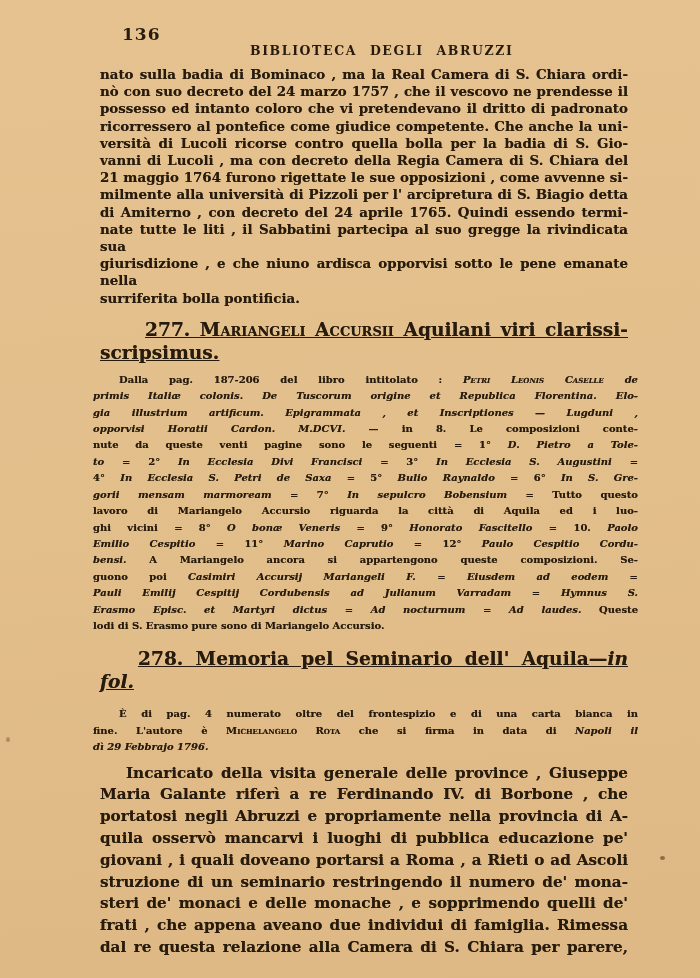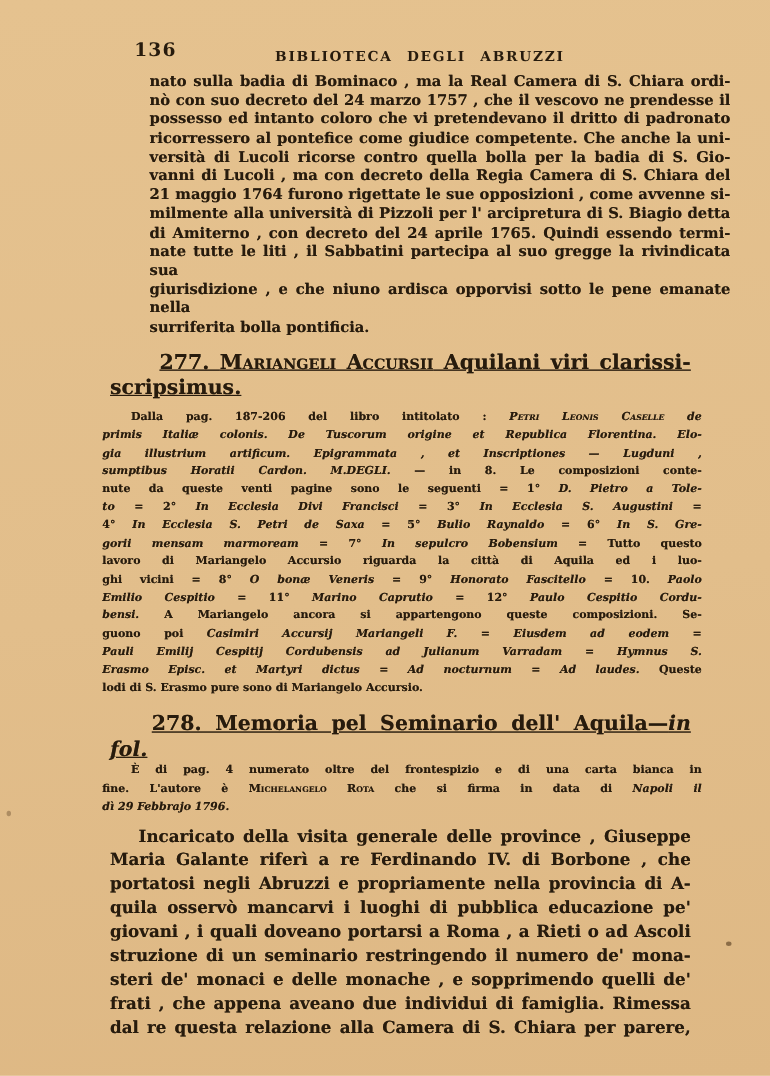--- a/index.html
+++ b/index.html
@@ -11,41 +11,41 @@
     -webkit-font-smoothing: antialiased;
   }
   .page {
     position: relative;
     width: 700px; height: 978px;
     padding: 36px 0 0 100px;
     box-sizing: border-box;
   }
   .page-header { position: relative; height: 24px; width: 528px; }
   .page-number {
-    position: absolute; left: 22px; bottom: 4px;
+    position: absolute; left: 22px; bottom: 16px;
     font-size: 17px; font-weight: bold; letter-spacing: 1px;
   }
   .running-title {
     position: absolute; left: 150px; bottom: 2px;
     font-size: 12.5px; font-weight: bold;
     letter-spacing: 1.6px; word-spacing: 7px;
   }
   .block { width: 528px; font-weight: bold; }
   .line { text-align: justify; text-shadow: 0 0 0.5px rgba(39,27,13,0.65); }
   .line.j { text-align-last: justify; }
   .seg-i   { font-style: italic; }
   .seg-sc  { font-variant: small-caps; }
   .seg-isc { font-style: italic; font-variant: small-caps; }
 
-  .body    { font-size: 13.4px; line-height: 17.2px; margin-top: 6px; margin-left: 36px; }
+  .body    { font-size: 13.4px; line-height: 17.2px; margin-top: 6px; }
   .heading { font-size: 18.6px; line-height: 23px;  margin-top: 11px; text-decoration: underline; }
   .small   { font-size: 10px; line-height: 16.4px; margin-top: 8px;
              width: 545px; margin-left: -7px; }
   .h278    { margin-top: 13px; }
-  .note    { margin-top: 0; }
+  .note    { margin-top: 13px; }
   .body-lg { font-size: 15.2px; line-height: 21.8px; margin-top: 7px; }
 
   .speck { position: absolute; background: rgba(70,45,20,0.55); border-radius: 50%; }
   .speck-a { left: 660px; top: 856px; width: 5px; height: 4px; }
   .speck-b { left: 6px;  top: 737px; width: 4px; height: 5px; opacity: .6; }
 </style>
 </head>
 <body>
 
 <div class="page">
@@ -69,21 +69,21 @@
         <div class="line"><span class="seg-r">surriferita bolla pontificia.</span></div>
       </div>
       <div class="block heading">
         <div class="line j" style="text-indent: 45px;"><span class="seg-r">277. </span><span class="seg-sc">Mariangeli Accursii</span><span class="seg-r"> Aquilani viri clarissi-</span></div>
         <div class="line"><span class="seg-r">scripsimus.</span></div>
       </div>
       <div class="block small">
         <div class="line j" style="text-indent: 26px;"><span class="seg-r">Dalla pag. 187-206 del libro intitolato : </span><span class="seg-isc">Petri Leonis Caselle</span><span class="seg-i"> de</span></div>
         <div class="line j"><span class="seg-i">primis Italiæ colonis. De Tuscorum origine et Republica Florentina. Elo-</span></div>
         <div class="line j"><span class="seg-i">gia illustrium artificum. Epigrammata , et Inscriptiones — Lugduni ,</span></div>
-        <div class="line j"><span class="seg-i">sumptibus Horatii Cardon. M.DEGLI.</span><span class="seg-r"> — in 8. Le composizioni conte-</span></div>
+        <div class="line j"><span class="seg-i">opporvisi Horatii Cardon. M.DCVI.</span><span class="seg-r"> — in 8. Le composizioni conte-</span></div>
         <div class="line j"><span class="seg-r">nute da queste venti pagine sono le seguenti = 1° </span><span class="seg-i">D. Pietro a Tole-</span></div>
         <div class="line j"><span class="seg-i">to</span><span class="seg-r"> = 2° </span><span class="seg-i">In Ecclesia Divi Francisci</span><span class="seg-r"> = 3° </span><span class="seg-i">In Ecclesia S. Augustini</span><span class="seg-r"> =</span></div>
         <div class="line j"><span class="seg-r">4° </span><span class="seg-i">In Ecclesia S. Petri de Saxa</span><span class="seg-r"> = 5° </span><span class="seg-i">Bulio Raynaldo</span><span class="seg-r"> = 6° </span><span class="seg-i">In S. Gre-</span></div>
         <div class="line j"><span class="seg-i">gorii mensam marmoream</span><span class="seg-r"> = 7° </span><span class="seg-i">In sepulcro Bobensium</span><span class="seg-r"> = Tutto questo</span></div>
         <div class="line j"><span class="seg-r">lavoro di Mariangelo Accursio riguarda la città di Aquila ed i luo-</span></div>
         <div class="line j"><span class="seg-r">ghi vicini = 8° </span><span class="seg-i">O bonæ Veneris</span><span class="seg-r"> = 9° </span><span class="seg-i">Honorato Fascitello</span><span class="seg-r"> = 10. </span><span class="seg-i">Paolo</span></div>
         <div class="line j"><span class="seg-i">Emilio Cespitio</span><span class="seg-r"> = 11° </span><span class="seg-i">Marino Caprutio</span><span class="seg-r"> = 12° </span><span class="seg-i">Paulo Cespitio Cordu-</span></div>
         <div class="line j"><span class="seg-i">bensi.</span><span class="seg-r"> A Mariangelo ancora si appartengono queste composizioni. Se-</span></div>
         <div class="line j"><span class="seg-r">guono poi </span><span class="seg-i">Casimiri Accursij Mariangeli F.</span><span class="seg-r"> = </span><span class="seg-i">Eiusdem ad eodem</span><span class="seg-r"> =</span></div>
         <div class="line j"><span class="seg-i">Pauli Emilij Cespitij Cordubensis ad Julianum Varradam</span><span class="seg-r"> = </span><span class="seg-i">Hymnus S.</span></div>

